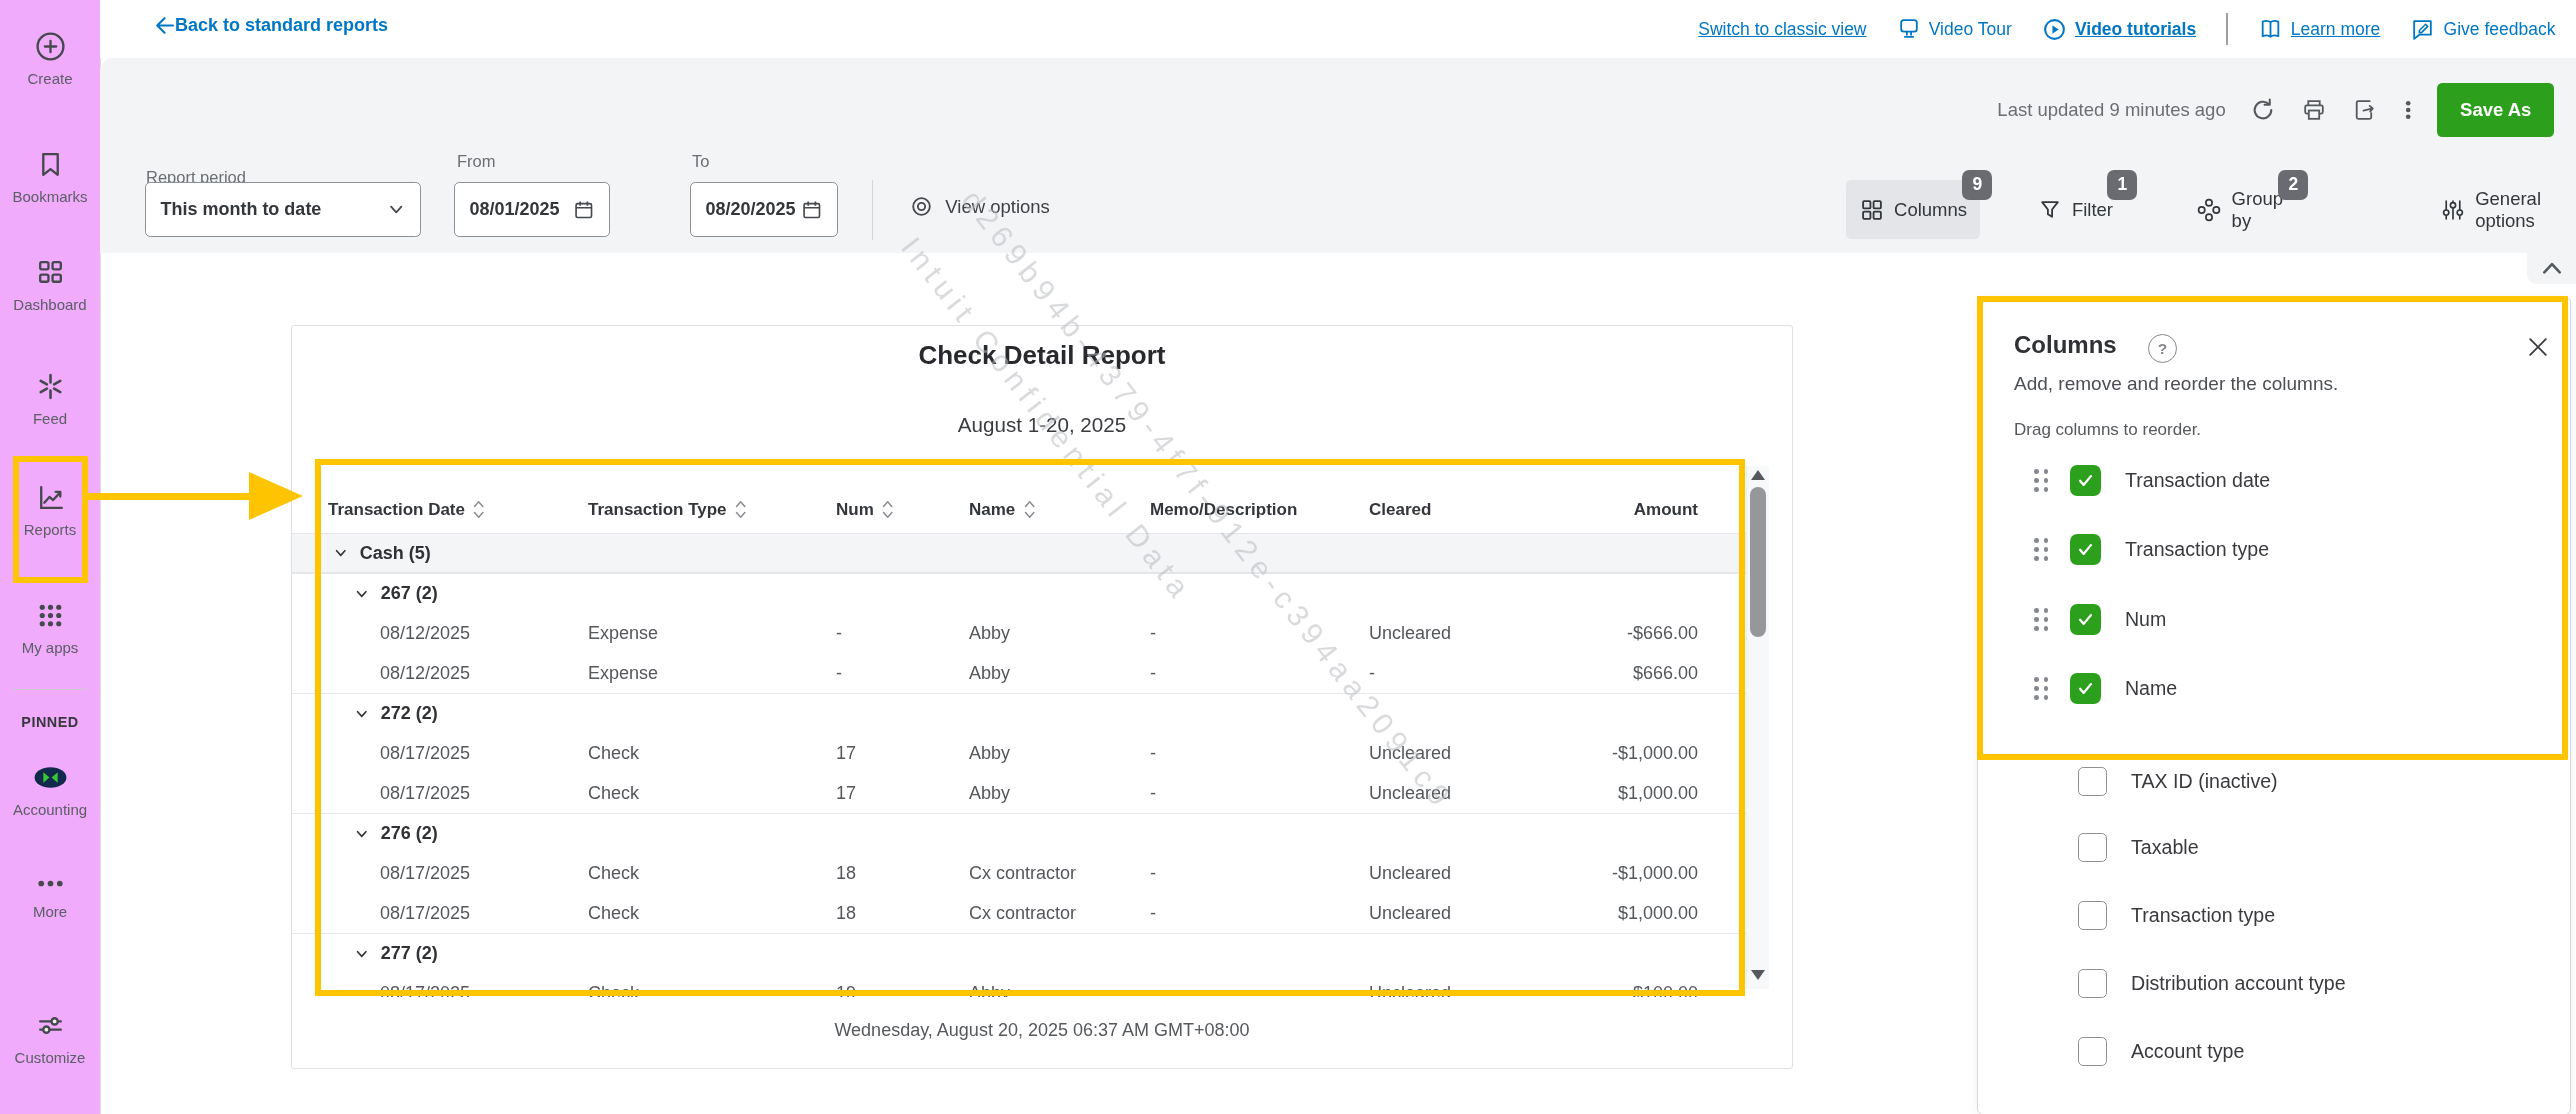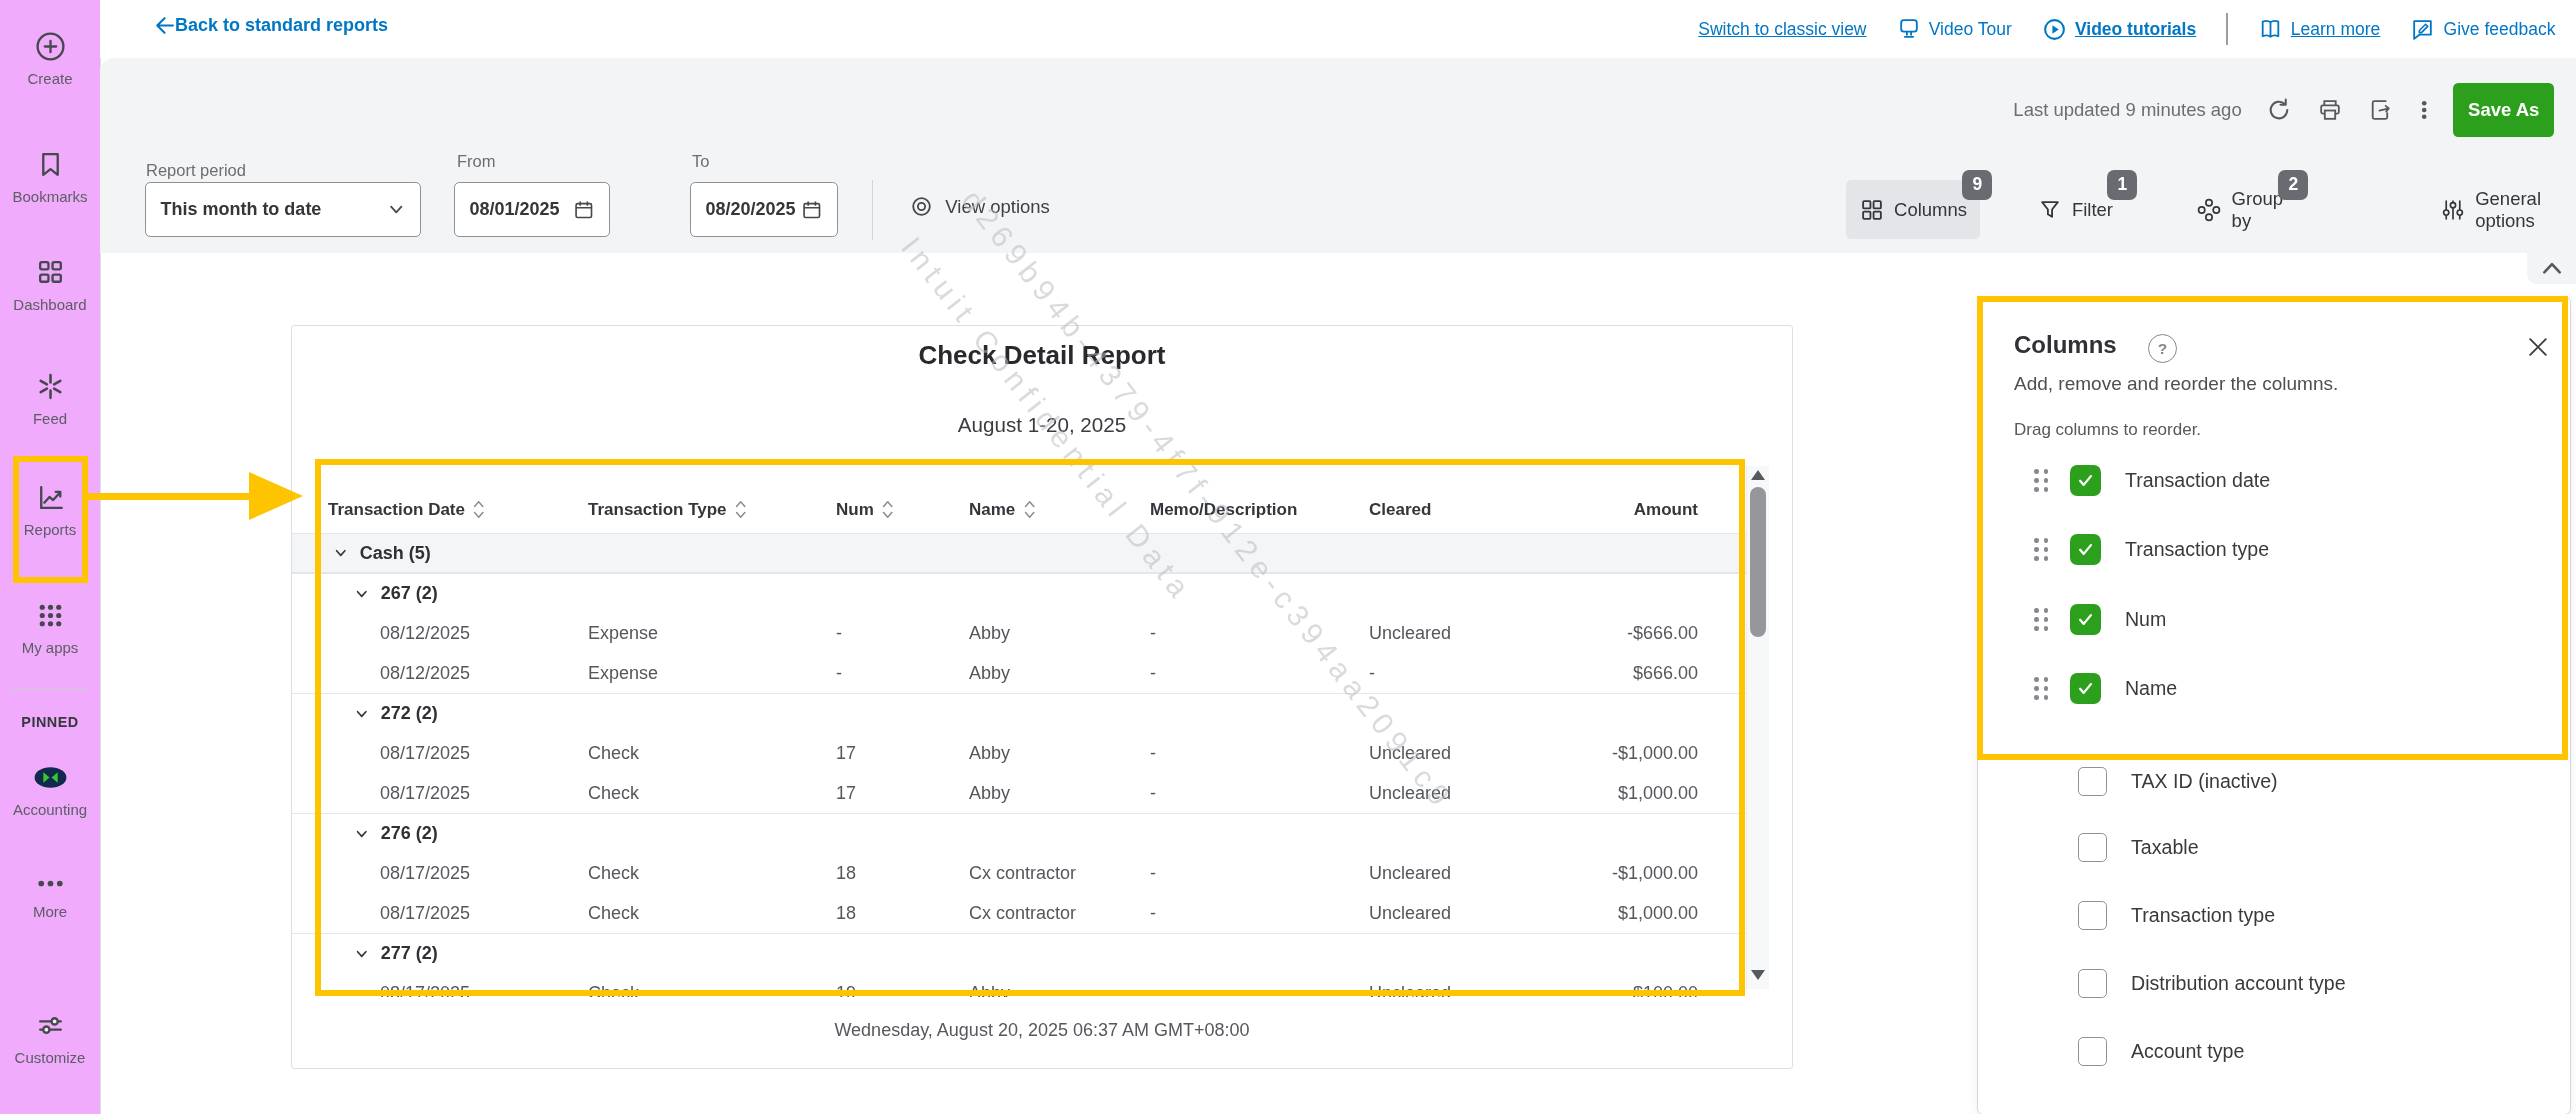--- a/index.html
+++ b/index.html
@@ -32,21 +32,21 @@
   .inputbox{position:absolute;top:124px;height:55px;background:#fff;border:1.5px solid #8c9196;border-radius:5.2px;
             display:flex;align-items:center;justify-content:space-between;box-sizing:border-box;
             font-size:18px;font-weight:600;color:#33363a;padding:0 14.4px;cursor:pointer;}
   .band-vdiv{position:absolute;top:122px;width:1px;height:60px;background:#d3d5d9;}
   .viewopts{position:absolute;top:135px;display:flex;align-items:center;gap:10.3px;font-size:18.5px;color:#3c3f43;cursor:pointer;}
 
   #lastrow{position:absolute;right:21.6px;top:25px;display:flex;align-items:center;gap:23px;}
   #lastrow .lu{font-size:18.5px;color:#6b6e73;}
   .tool-ic{cursor:pointer;}
   .saveas{background:var(--brand-green,#2ca01c);color:#fff;font-size:18.5px;font-weight:bold;
-          border:none;border-radius:5.2px;padding:0 15px;height:54px;cursor:pointer;
+          border:none;border-radius:5.2px;padding:0 23px;height:54px;cursor:pointer;
           font-family:inherit;}
 
   #viewtoolbar{position:absolute;top:122px;right:21.6px;height:61px;}
   .vt-btn{position:absolute;top:0;height:59px;display:flex;align-items:center;gap:10.3px;
           font-size:18.5px;color:#33363a;cursor:pointer;padding:0 13.4px;border-radius:5.2px;}
   .vt-btn.sel{background:#e3e5e8;}
   .badge{position:absolute;width:30px;height:30px;border-radius:7.2px;background:var(--badge-gray,#696b70);
          color:#fff;font-size:17.5px;font-weight:bold;display:flex;align-items:center;justify-content:center;z-index:5;}
 
   
@@ -305,21 +305,21 @@
             <g fill="#55585c">
               <circle cx="12" cy="14" r="4.5"></circle>
               <circle cx="12" cy="27" r="4.5"></circle>
               <circle cx="12" cy="40" r="4.5"></circle>
             </g>
           </svg>
       </span>
       <button class="saveas">Save As</button>
     </div>
 
-    <div class="ctl-label" style="left:46px;top:103px;">Report period</div>
+    <div class="ctl-label" style="left:46px;top:110px;">Report period</div>
     <div class="ctl-label" style="left:357px;top:94px;">From</div>
     <div class="ctl-label" style="left:592px;top:94px;">To</div>
 
     <div class="inputbox" style="left:45px;width:276px;">
       <span>This month to date</span>
       <span>
         <svg width="18.5" height="18.5" viewBox="0 0 36 36">
             <path d="M8 13l10 11 10-11" fill="none" stroke="#45484d" stroke-width="3.5" stroke-linecap="round" stroke-linejoin="round"></path>
           </svg>
       </span>

